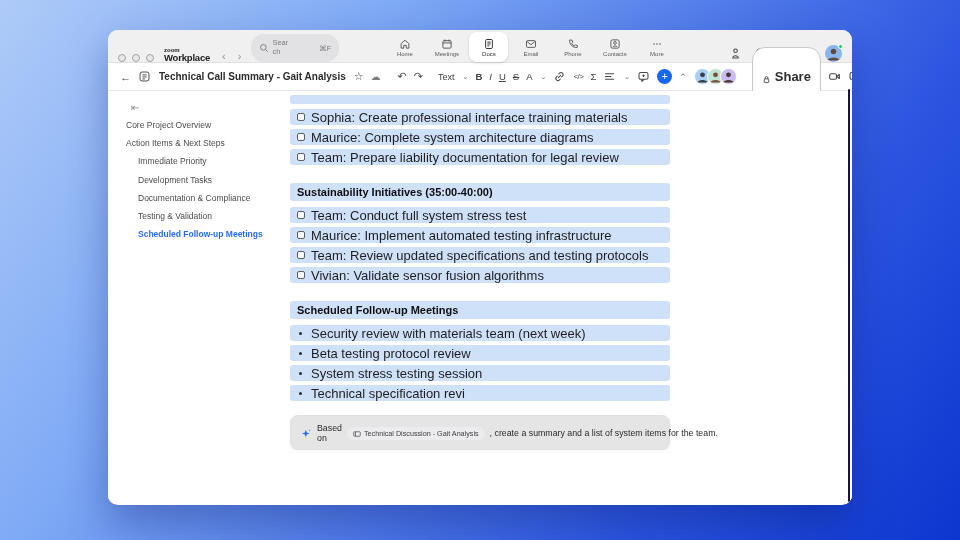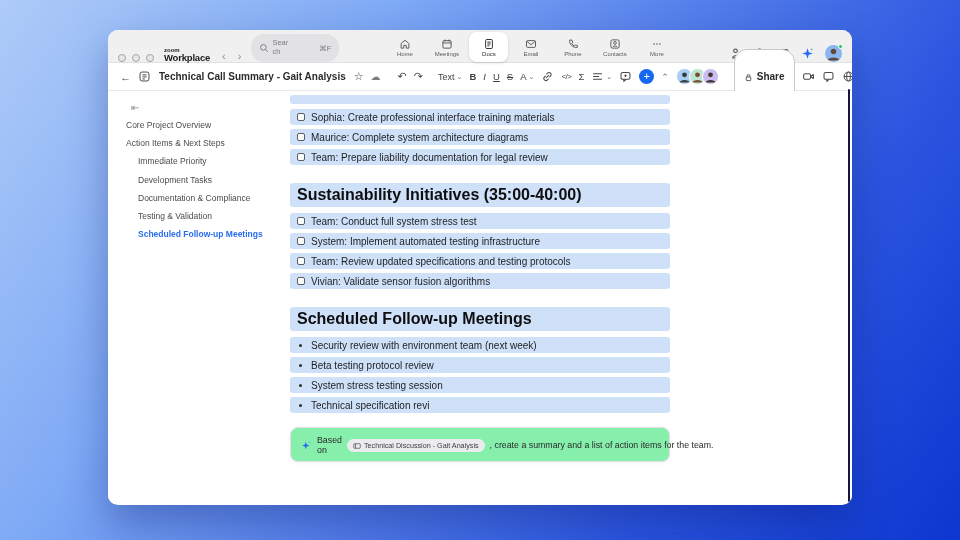--- a/index.html
+++ b/index.html
@@ -40,47 +40,47 @@
   
   .doctb { height:28px; background:#fff; border-bottom:1px solid #e8e8ea; display:flex; align-items:center; padding:0 12px; gap:7px; color:#3f3f42; }
   .doctb svg { width:13px; height:13px; display:block; }
   .glyph-btn { font-size:11px; color:#4a4a4c; cursor:pointer; }
   .doc-title { font-size:10px; font-weight:600; color:#2b2b2d; margin:12px 1px; white-space:nowrap; }
   .fmt { font-size:9.5px; cursor:pointer; }
   .fmt.b { font-weight:700; }
   .fmt.i { font-style:italic; }
   .fmt.u { text-decoration:underline; }
   .fmt.s { text-decoration:line-through; }
-  .menu-lbl { font-size:9px; display:flex; align-items:center; gap:2px; cursor:pointer; }
+  .menu-lbl { font-size:9px; display:flex; align-items:center; gap:8px; cursor:pointer; }
   .chev { font-size:7px; color:#6b6b6e; }
   .plus-btn { width:15px; height:15px; border-radius:50%; background:#1668f2; color:#fff; font-size:11px; line-height:14px; text-align:center; cursor:pointer; flex-shrink:0; }
   .collab { margin-left:auto; display:flex; align-items:center; }
   .c-av { width:17px; height:17px; border-radius:50%; border:1.5px solid #fff; margin-left:-4px; overflow:hidden; }
   .c-av:first-child { margin-left:0; }
   .c-av svg { width:100%; height:100%; }
   .av1 { background:#a9cef4; } .av2 { background:#bfe5d2; } .av3 { background:#cabcf0; }
-  .share-btn { border:1px solid #c8c8cb; border-radius:13px; padding:21px 9px; display:flex; align-items:flex-end; gap:4px; font-size:10px; font-weight:600; color:#2d2d2f; cursor:pointer; background:#fff; }
+  .share-btn { border:1px solid #c8c8cb; border-radius:13px; padding:21px 9px; display:flex; align-items:flex-end; gap:4px; font-size:13px; font-weight:600; color:#2d2d2f; cursor:pointer; background:#fff; }
   .share-btn svg { width:9px; height:9px; }
   
   .content { display:flex; height:calc(100% - 62px); background:#fff; position:relative; }
   .outline { width:180px; flex-shrink:0; padding:11px 0 0 18px; font-size:8.5px; color:#4b4b4e; }
   .collapse-ic { color:#8d8d90; font-size:10px; margin-left:5px; display:inline-block; margin-bottom:7px; cursor:pointer; }
   .o-item { margin-bottom:8px; line-height:1.2; cursor:pointer; }
   .o-item.lvl1 { padding-left:12px; }
   .o-item.active { color:#2a6cf0; font-weight:600; }
   .doc-area { flex:1; padding-top:4px; }
   .doc-col { width:380px; margin-left:2px; }
   .clipped-row { height:9px; background:#cfe1f8; border-radius:3px; margin-bottom:5px; }
-  .row { display:flex; align-items:center; gap:6px; background:#cfe1f8; border-radius:3px; height:16px; padding:0 7px; margin-bottom:4px; font-size:10px; color:#1e1e20; }
+  .row { display:flex; align-items:center; gap:6px; background:#cfe1f8; border-radius:3px; height:16px; padding:0 7px; margin-bottom:4px; font-size:13px; color:#1e1e20; }
   .checkbox { width:8px; height:8px; border:1px solid #5c5c5f; border-radius:2px; background:#fcfdfe; flex-shrink:0; cursor:pointer; }
   .bullet { width:3px; height:3px; border-radius:50%; background:#2c2c2e; flex-shrink:0; margin:0 3px 0 2px; }
-  .heading-bar { background:#cfe1f8; border-radius:3px; padding:3px 7px; font-size:16px; font-weight:700; color:#0e0e10; margin:18px 0 6px; }
+  .heading-bar { background:#cfe1f8; border-radius:3px; padding:3px 7px; font-size:11px; font-weight:700; color:#0e0e10; margin:18px 0 6px; }
   .heading-bar:first-child { margin-top:0; }
   
-  .ai-box { margin-top:14px; width:380px; border:1px solid #e2e2e4; border-radius:8px; background:#86efac; box-shadow:0 1px 4px rgba(0,0,0,.05); }
+  .ai-box { margin-top:14px; width:380px; border:1px solid #e2e2e4; border-radius:8px; background:#e5e5e5; box-shadow:0 1px 4px rgba(0,0,0,.05); }
   .ai-row1 { display:flex; align-items:center; gap:5px; padding:7px 10px 6px; font-size:8.8px; color:#2a2a2c; flex-wrap:nowrap; }
   .ai-row1 svg { width:11px; height:11px; flex-shrink:0; }
   .ai-chip { background:#ececee; border-radius:9px; padding:2px 6px; font-size:7.2px; color:#3d3d40; display:flex; align-items:flex-end; gap:3px; white-space:nowrap; cursor:pointer; }
   .ai-chip svg { width:8px; height:8px; }
   .ai-suffix { white-space:nowrap; }
   .ai-row2 { display:flex; align-items:center; justify-content:space-between; border-top:1px solid #f0f0f2; padding:6px 10px 7px; }
   .working { color:#1a6ef5; font-size:9px; font-weight:700; }
   .stop-btn { border:1px solid #cfcfd2; border-radius:6px; padding:2px 9px; font-size:8.5px; font-weight:700; color:#1f1f21; background:#fff; cursor:pointer; }
   
   .right-line { position:absolute; top:-2px; bottom:2px; right:2px; width:2px; background:#15153d; border-radius:1px; }
@@ -343,34 +343,34 @@
               <span class="checkbox"></span>
               <span class="row-text">Team: Prepare liability documentation for legal review</span>
             </div>
             <div class="heading-bar">Sustainability Initiatives (35:00-40:00)</div>
             <div class="row">
               <span class="checkbox"></span>
               <span class="row-text">Team: Conduct full system stress test</span>
             </div>
             <div class="row">
               <span class="checkbox"></span>
-              <span class="row-text">System: Implement automated testing infrastructure</span>
+              <span class="row-text">Maurice: Implement automated testing infrastructure</span>
             </div>
             <div class="row">
               <span class="checkbox"></span>
               <span class="row-text">Team: Review updated specifications and testing protocols</span>
             </div>
             <div class="row">
               <span class="checkbox"></span>
               <span class="row-text">Vivian: Validate sensor fusion algorithms</span>
             </div>
             <div class="heading-bar">Scheduled Follow-up Meetings</div>
             <div class="row">
               <span class="bullet"></span>
-              <span class="row-text">Security review with environment team (next week)</span>
+              <span class="row-text">Security review with materials team (next week)</span>
             </div>
             <div class="row">
               <span class="bullet"></span>
               <span class="row-text">Beta testing protocol review</span>
             </div>
             <div class="row">
               <span class="bullet"></span>
               <span class="row-text">System stress testing session</span>
             </div>
             <div class="row">
@@ -385,21 +385,21 @@
                 <circle cx="12.5" cy="3.5" r="1.2" fill="#7aa7f5"></circle>
               </svg>
             <span>Based on</span>
             <span class="ai-chip">
               <svg viewBox="0 0 16 16" fill="none" stroke="#5a5a5e" stroke-width="1.6">
                   <rect x="1.5" y="3.5" width="13" height="9" rx="1.5"></rect>
                   <path d="M5 3.5v9"></path>
                 </svg>
               <span>Technical Discussion - Gait Analysis</span>
             </span>
-            <span class="ai-suffix">, create a summary and a list of action items for the team.</span>
+            <span class="ai-suffix">, create a summary and a list of system items for the team.</span>
           </div>
         </div>
       </div>
     </div>
     <div class="right-line"></div>
   </div>
 
 </div>
 
 </body></html>

